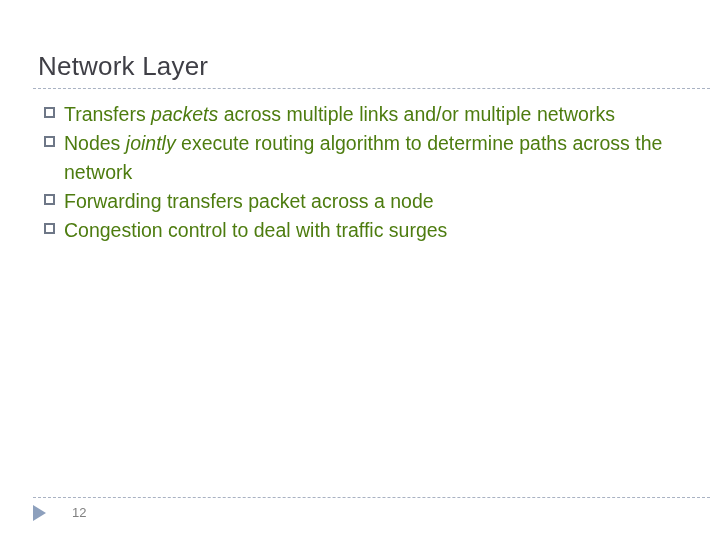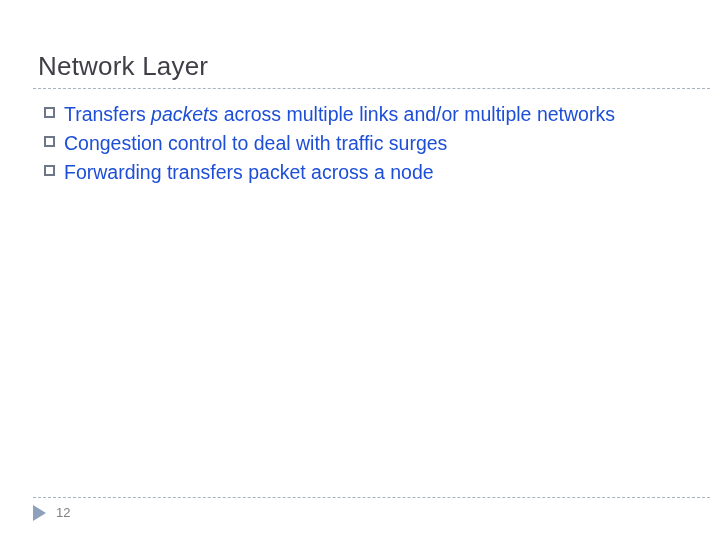--- a/index.html
+++ b/index.html
@@ -49,21 +49,21 @@
     position: absolute;
     left: 44px;
     top: 100px;
     width: 660px;
   }
   .bullet-row {
     position: relative;
     padding-left: 20px;
     font-size: 19.5px;
     line-height: 29px;
-    color: #1d4ed8;
+    color: #4d7c0f;
     font-weight: 400;
   }
   .bullet-mark {
     position: absolute;
     left: 0;
     top: 7px;
     width: 11px;
     height: 11px;
     border: 2px solid #6e7787;
     box-sizing: border-box;
@@ -76,21 +76,21 @@
     font-style: italic;
   }
 
   
   .footer {
     position: absolute;
     left: 33px;
     top: 505px;
     display: flex;
     align-items: center;
-    gap: 10px;
+    gap: 26px;
   }
   .footer-triangle {
     width: 0;
     height: 0;
     border-top: 8px solid transparent;
     border-bottom: 8px solid transparent;
     border-left: 13px solid #8da0bd;
   }
   .slide-number {
     font-size: 13px;
@@ -107,25 +107,29 @@
 
   <div class="rule rule-title"></div>
 
   <div class="body">
       <div class="bullet-row">
         <span class="bullet-mark"></span>
         <span class="bullet-text"><span>Transfers </span><em>packets</em><span> across multiple links and/or multiple networks</span></span>
       </div>
       <div class="bullet-row">
         <span class="bullet-mark"></span>
-        <span class="bullet-text"><span>Congestion control to deal with traffic surges</span></span>
+        <span class="bullet-text"><span>Nodes </span><em>jointly</em><span> execute routing algorithm to determine paths across the network</span></span>
       </div>
       <div class="bullet-row">
         <span class="bullet-mark"></span>
         <span class="bullet-text"><span>Forwarding transfers packet across a node</span></span>
+      </div>
+      <div class="bullet-row">
+        <span class="bullet-mark"></span>
+        <span class="bullet-text"><span>Congestion control to deal with traffic surges</span></span>
       </div>
     </div>
 
   <div class="rule rule-footer"></div>
 
   <div class="footer">
     <span class="footer-triangle"></span>
     <span class="slide-number">12</span>
   </div>
 

